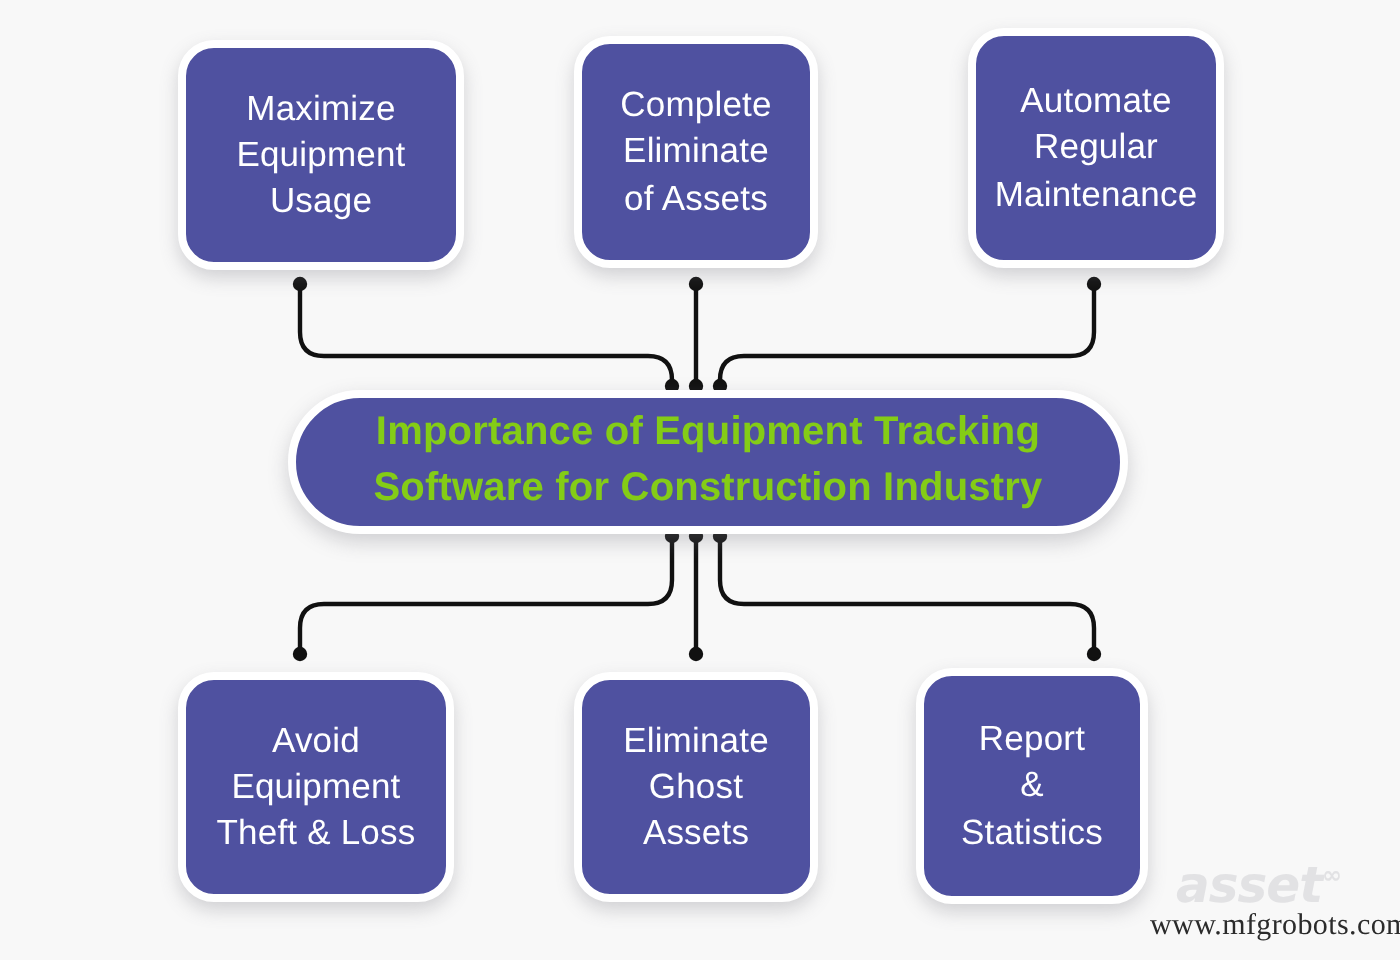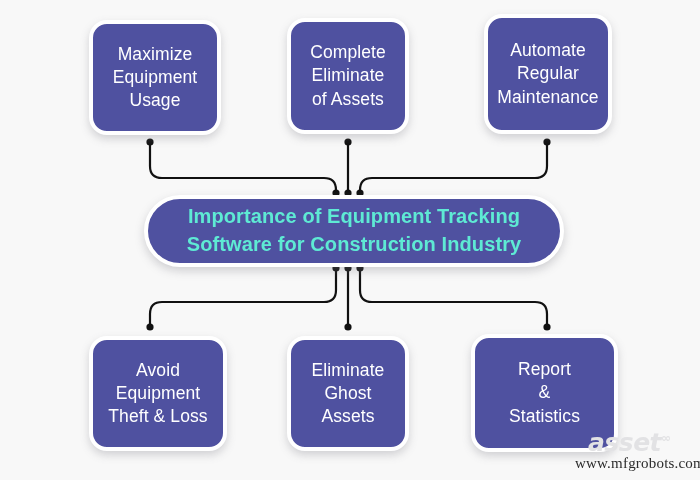--- a/index.html
+++ b/index.html
@@ -49,21 +49,21 @@
     position: absolute;
     box-sizing: border-box;
     background: #4f51a0;
     border: 4px solid #ffffff;
     border-radius: 36px;
     box-shadow: 0 4px 10px rgba(120,120,130,0.32);
     display: flex;
     align-items: center;
     justify-content: center;
     text-align: center;
-    color: #5eead4;
+    color: #84cc16;
     font-size: 20px;
     font-weight: bold;
     line-height: 1.38;
     white-space: pre-line;
     letter-spacing: 0.1px;
   }
   .watermark {
     position: absolute;
     font-family: "DejaVu Sans", sans-serif;
     font-style: italic;
@@ -115,21 +115,21 @@
       <circle cx="360" cy="193" r="3.6"></circle>
       <circle cx="336" cy="268" r="3.6"></circle>
       <circle cx="348" cy="268" r="3.6"></circle>
       <circle cx="360" cy="268" r="3.6"></circle>
       <circle cx="150" cy="327" r="3.6"></circle>
       <circle cx="348" cy="327" r="3.6"></circle>
       <circle cx="547" cy="327" r="3.6"></circle>
     </g>
   </svg>
 
-  <div class="node" style="left:89px; top:20px; width:132px; height:115px;">Maximize
+  <div class="node" style="left:89px; top:20px; width:143px; height:115px;">Maximize
 Equipment
 Usage</div>
 
   <div class="node" style="left:287px; top:18px; width:122px; height:116px;">Complete
 Eliminate
 of Assets</div>
 
   <div class="node" style="left:484px; top:14px; width:128px; height:120px;">Automate
 Regular
 Maintenance</div>
@@ -138,21 +138,21 @@
 Software for Construction Industry</div>
 
   <div class="node" style="left:89px; top:336px; width:138px; height:115px;">Avoid
 Equipment
 Theft &amp; Loss</div>
 
   <div class="node" style="left:287px; top:336px; width:122px; height:115px;">Eliminate
 Ghost
 Assets</div>
 
-  <div class="node" style="left:471px; top:334px; width:147px; height:118px;">Report
+  <div class="node" style="left:458px; top:334px; width:116px; height:118px;">Report
 &amp;
 Statistics</div>
 
   <div class="watermark" style="left:588px; top:428px;">
     <span>asset</span><span class="inf">∞</span>
   </div>
 
   <div class="site-url" style="left:575px; top:455px;">www.mfgrobots.com</div>
 
 </div>

